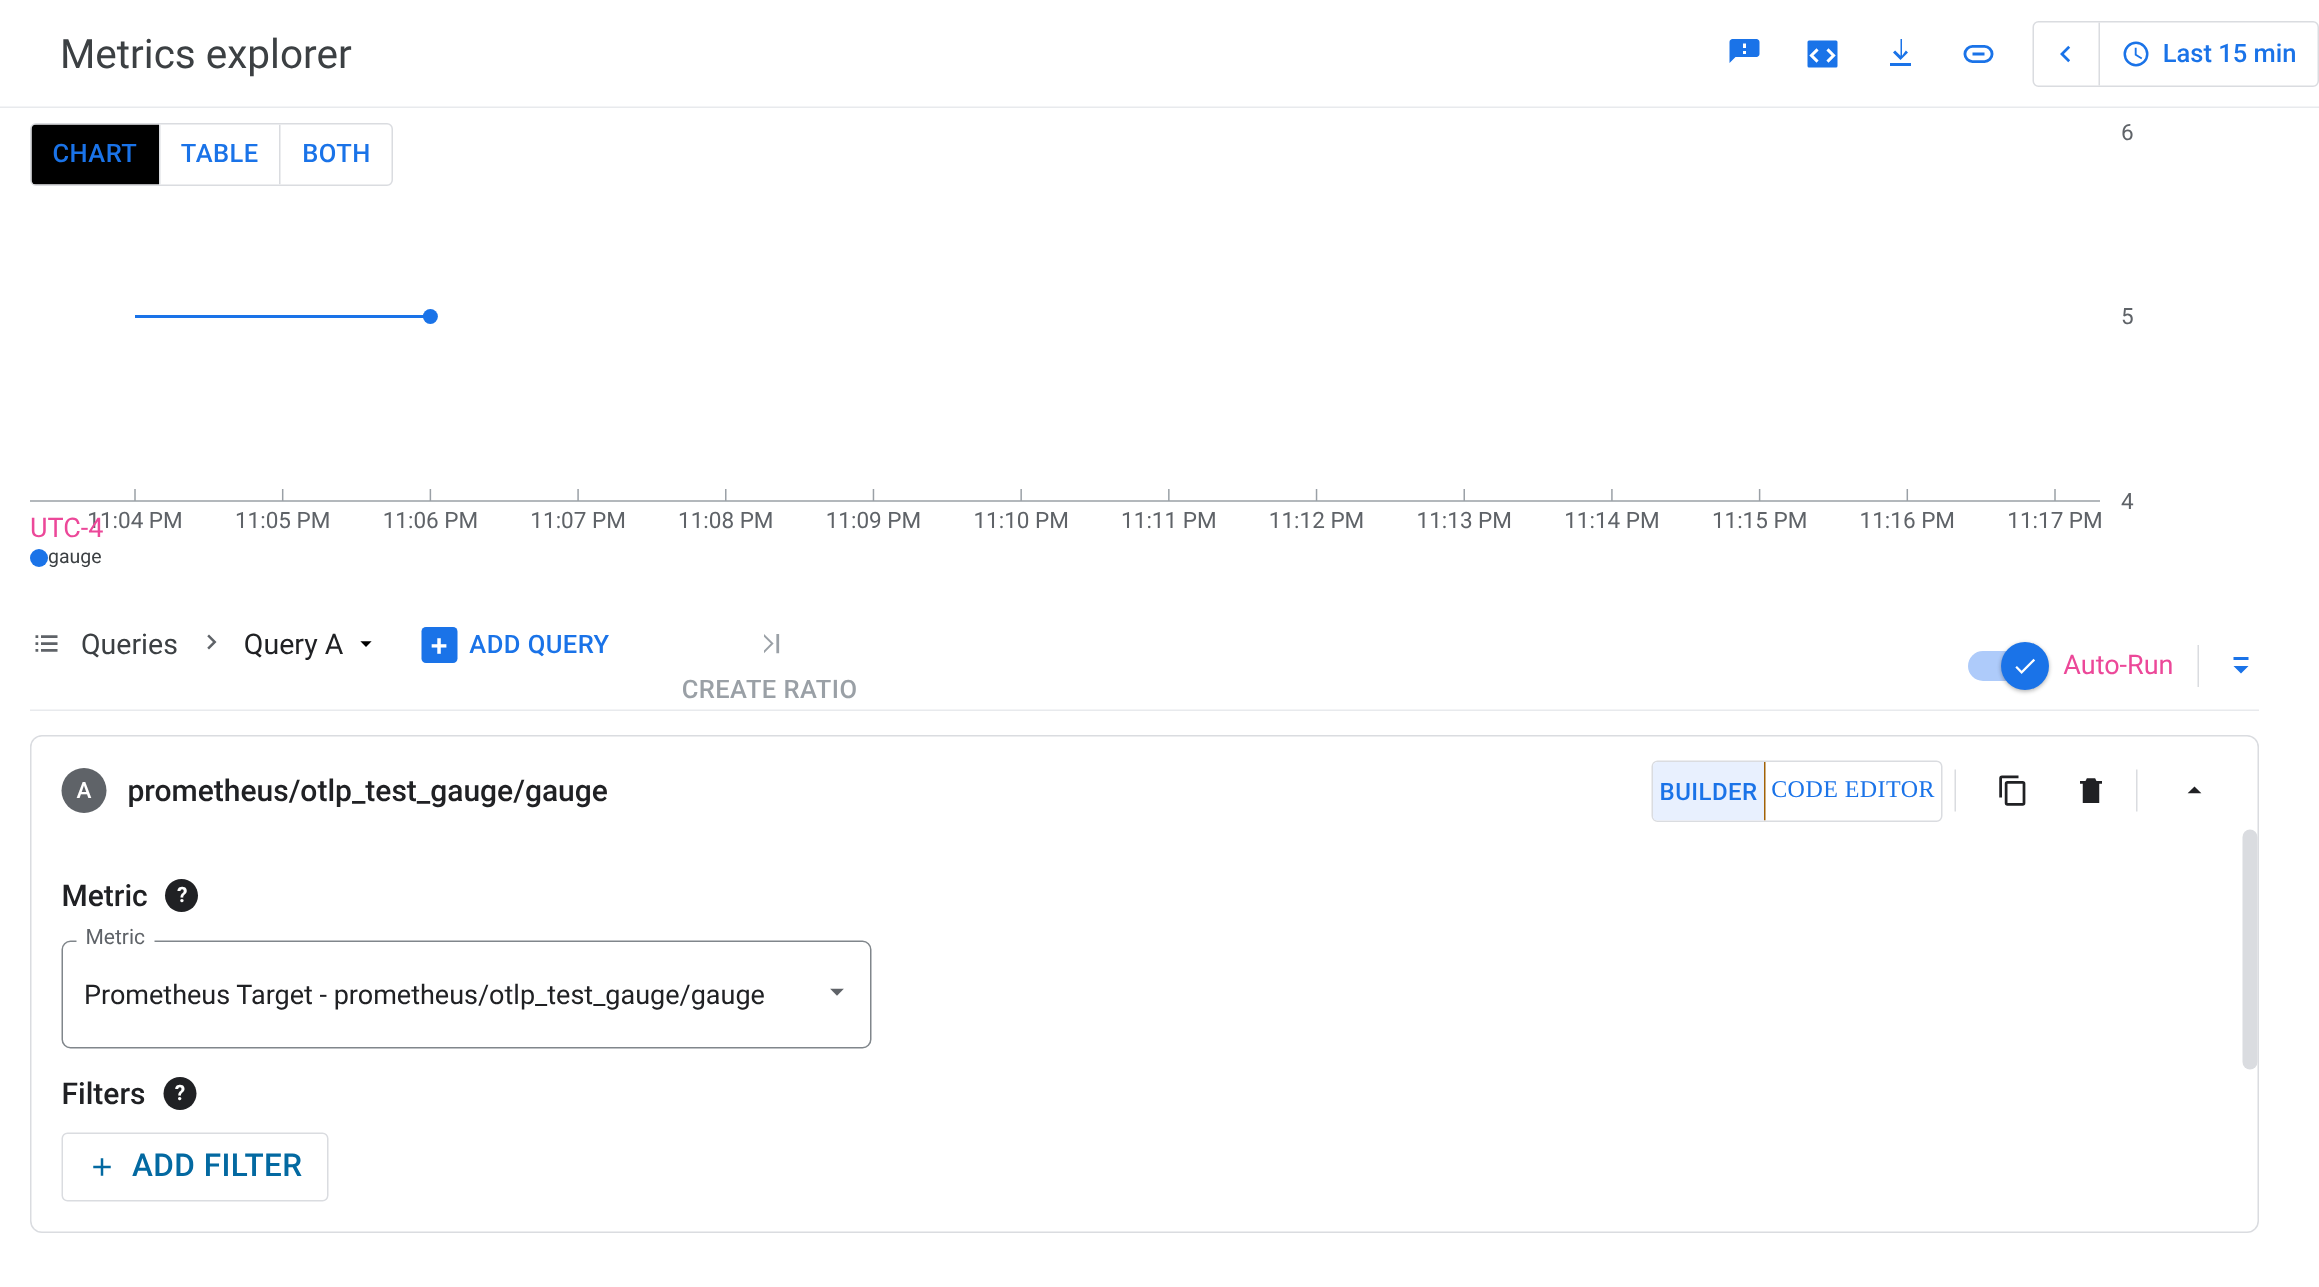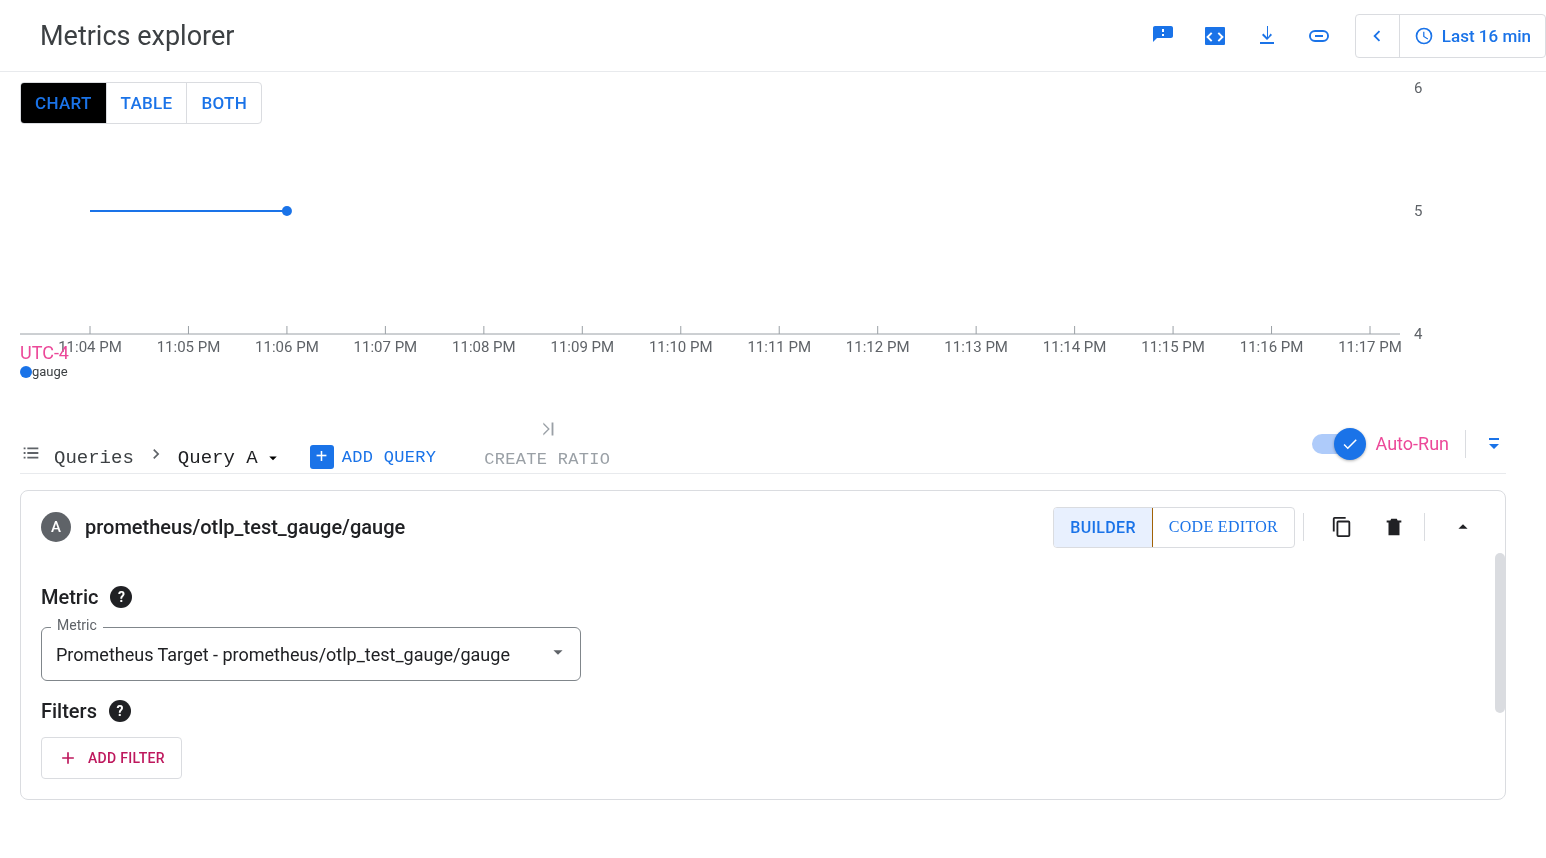--- a/index.html
+++ b/index.html
@@ -30,21 +30,21 @@
   .axis-label { fill: #5f6368; font-size: 15px; }
   .y-label { fill: #5f6368; font-size: 15px; text-anchor: start; }
   .line-series { stroke: #1a73e8; stroke-width: 2; fill: none; }
   .line-point { fill: #1a73e8; }
   .legend { position: absolute; left: 20px; top: 364px; display: flex; align-items: center; font-size: 13px; color: #3c4043; }
   .legend-dot { width: 12px; height: 12px; border-radius: 50%; background: #1a73e8; display: inline-block; }
   .tz-label { position: absolute; left: 20px; top: 342px; font-size: 18px; color: #ec4899; }
 
   
   .queries-bar { position: absolute; left: 20px; right: 40px; top: 414px; height: 60px; border-bottom: 1px solid #e8eaed; display: flex; align-items: center; gap: 16px; }
-  .q-left { display: flex; align-items: flex-end; gap: 12px; font-family: Liberation Mono, monospace; }
+  .q-left { display: flex; align-items: flex-start; gap: 12px; }
   .q-icon svg { width: 22px; height: 22px; fill: #5f6368; }
   .q-label { font-size: 19px; color: #3c4043; }
   .q-chevron svg { width: 20px; height: 20px; fill: #5f6368; }
   .q-dropdown { display: flex; align-items: center; gap: 6px; font-size: 19px; color: #202124; cursor: pointer; }
   .q-add { display: flex; align-items: center; gap: 8px; color: #1a73e8; font-size: 17px; font-weight: 500; letter-spacing: 0.3px; cursor: pointer; margin-left: 16px; }
   .q-add-plus { width: 24px; height: 24px; background: #1a73e8; color: #fff; display: inline-flex; align-items: center; justify-content: center; border-radius: 3px; font-size: 20px; font-weight: 500; }
   .q-ratio { display: flex; align-items: center; gap: 10px; color: #9aa0a6; font-size: 17px; font-weight: 500; letter-spacing: 0.3px; margin-left: 36px; cursor: default; flex-direction: column; }
   .q-ratio svg { width: 22px; height: 22px; fill: #9aa0a6; }
   .q-right { margin-left: auto; display: flex; align-items: center; gap: 16px; }
   .toggle { position: relative; width: 48px; height: 20px; background: #aecbfa; border-radius: 10px; cursor: pointer; }
@@ -54,39 +54,39 @@
   .collapse-all { color: #1a73e8; cursor: pointer; border-left: 1px solid #dadce0; padding-left: 16px; }
   .collapse-all svg { width: 24px; height: 24px; fill: currentColor; }
 
   
   .panel { position: absolute; left: 20px; right: 40px; top: 490px; border: 1px solid #dadce0; border-radius: 8px; padding: 0; }
   .panel-head { display: flex; align-items: center; padding: 14px 20px; gap: 14px; }
   .badge { width: 30px; height: 30px; border-radius: 50%; background: #5f6368; color: #fff; display: inline-flex; align-items: center; justify-content: center; font-size: 15px; font-weight: 500; }
   .panel-title { font-size: 20px; font-weight: 500; color: #202124; flex: 0 0 auto; }
   .panel-actions { margin-left: auto; display: flex; align-items: center; gap: 0; }
   .seg { display: flex; border: 1px solid #dadce0; border-radius: 4px; overflow: hidden; }
-  .seg-btn { padding: 10px 16px; font-size: 16px; font-weight: 500; color: #1a73e8; cursor: pointer; letter-spacing: 0.3px; }
+  .seg-btn { padding: 10px 4px; font-size: 16px; font-weight: 500; color: #1a73e8; cursor: pointer; letter-spacing: 0.3px; }
   .seg-btn.active { background: #e8f0fe; }
   .seg-btn + .seg-btn { border-left: 1px solid #a16207; font-family: Liberation Serif, serif; }
   .pa-icon { width: 44px; height: 44px; display: inline-flex; align-items: center; justify-content: center; cursor: pointer; color: #202124; margin-left: 8px; }
   .pa-icon svg { width: 22px; height: 22px; fill: currentColor; }
   .pa-divider { width: 1px; height: 28px; background: #dadce0; margin: 0 8px; }
 
   .panel-body { padding: 4px 20px 20px 20px; position: relative; }
   .section-row { display: flex; align-items: center; gap: 12px; margin-top: 18px; }
   .section-title { font-size: 20px; font-weight: 500; color: #202124; }
   .help-dot { width: 22px; height: 22px; border-radius: 50%; background: #202124; color: #fff; display: inline-flex; align-items: center; justify-content: center; font-size: 14px; font-weight: 700; cursor: pointer; }
 
   .field { position: relative; margin-top: 18px; width: 540px; }
-  .field-input { width: 100%; height: 54px; border: 1px solid #80868b; border-radius: 6px; padding: 0 44px 0 14px; font-size: 18px; color: #202124; background: #fff; cursor: pointer; display: flex; align-items: center; white-space: nowrap; overflow: hidden; }
+  .field-input { width: 100%; height: 72px; border: 1px solid #80868b; border-radius: 6px; padding: 0 44px 0 14px; font-size: 18px; color: #202124; background: #fff; cursor: pointer; display: flex; align-items: center; white-space: nowrap; overflow: hidden; }
   .field-label { position: absolute; top: -10px; left: 10px; background: #fff; padding: 0 6px; font-size: 14px; color: #5f6368; }
   .field-caret { position: absolute; right: 12px; top: 50%; transform: translateY(-50%); }
   .field-caret svg { width: 22px; height: 22px; fill: #5f6368; }
 
-  .add-filter { display: inline-flex; align-items: center; gap: 10px; border: 1px solid #dadce0; border-radius: 4px; padding: 10px 16px; color: #be185d; font-size: 14px; font-weight: 500; letter-spacing: 0.3px; cursor: pointer; margin-top: 14px; }
+  .add-filter { display: inline-flex; align-items: center; gap: 10px; border: 1px solid #dadce0; border-radius: 4px; padding: 10px 16px; color: #0369a1; font-size: 21px; font-weight: 500; letter-spacing: 0.3px; cursor: pointer; margin-top: 14px; }
   .add-filter svg { width: 20px; height: 20px; fill: currentColor; }
 
   .panel-scroll { position: absolute; right: 0; top: 62px; bottom: 6px; width: 14px; background: transparent; }
   .panel-scroll-thumb { position: absolute; right: 0; top: 0; width: 10px; height: 160px; background: #dadce0; border-radius: 5px; }
 </style>
 </head>
 <body>
 
 <div class="root">
 
@@ -116,21 +116,21 @@
       <div class="time-group">
         <div class="time-chevron">
           <svg viewBox="0 0 24 24" width="22" height="22">
               <path fill="#1a73e8" d="M15.41 7.41 14 6l-6 6 6 6 1.41-1.41L10.83 12z"></path>
             </svg>
         </div>
         <div class="time-label">
           <svg viewBox="0 0 24 24" width="20" height="20">
               <path fill="#1a73e8" d="M12 2a10 10 0 1 0 0 20 10 10 0 0 0 0-20zm0 18a8 8 0 1 1 0-16 8 8 0 0 1 0 16zm.5-13h-1.5v6l5.25 3.15.75-1.23-4.5-2.67z"></path>
             </svg>
-          <span>Last 16 min</span>
+          <span>Last 15 min</span>
         </div>
       </div>
     </div>
   </div>
 
   <div class="view-tabs-row">
     <div class="view-tabs">
       <div class="view-tab active">CHART</div>
       <div class="view-tab">TABLE</div>
       <div class="view-tab">BOTH</div>

